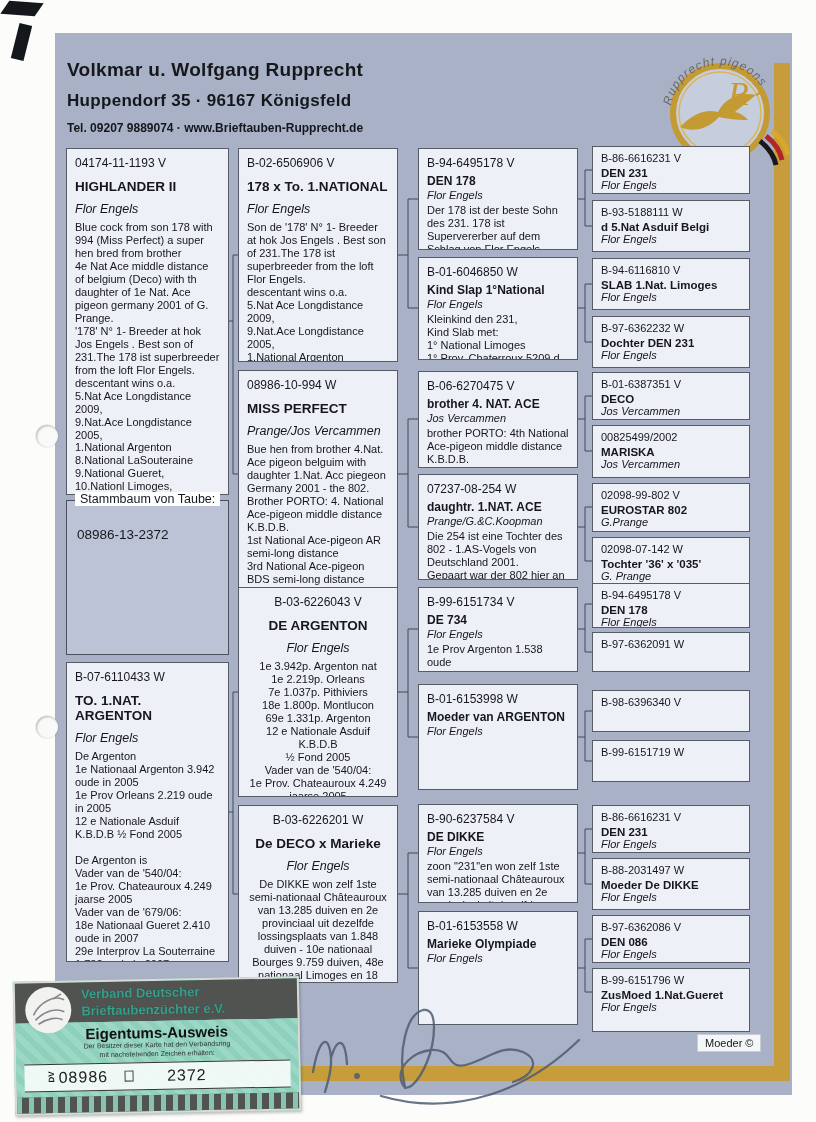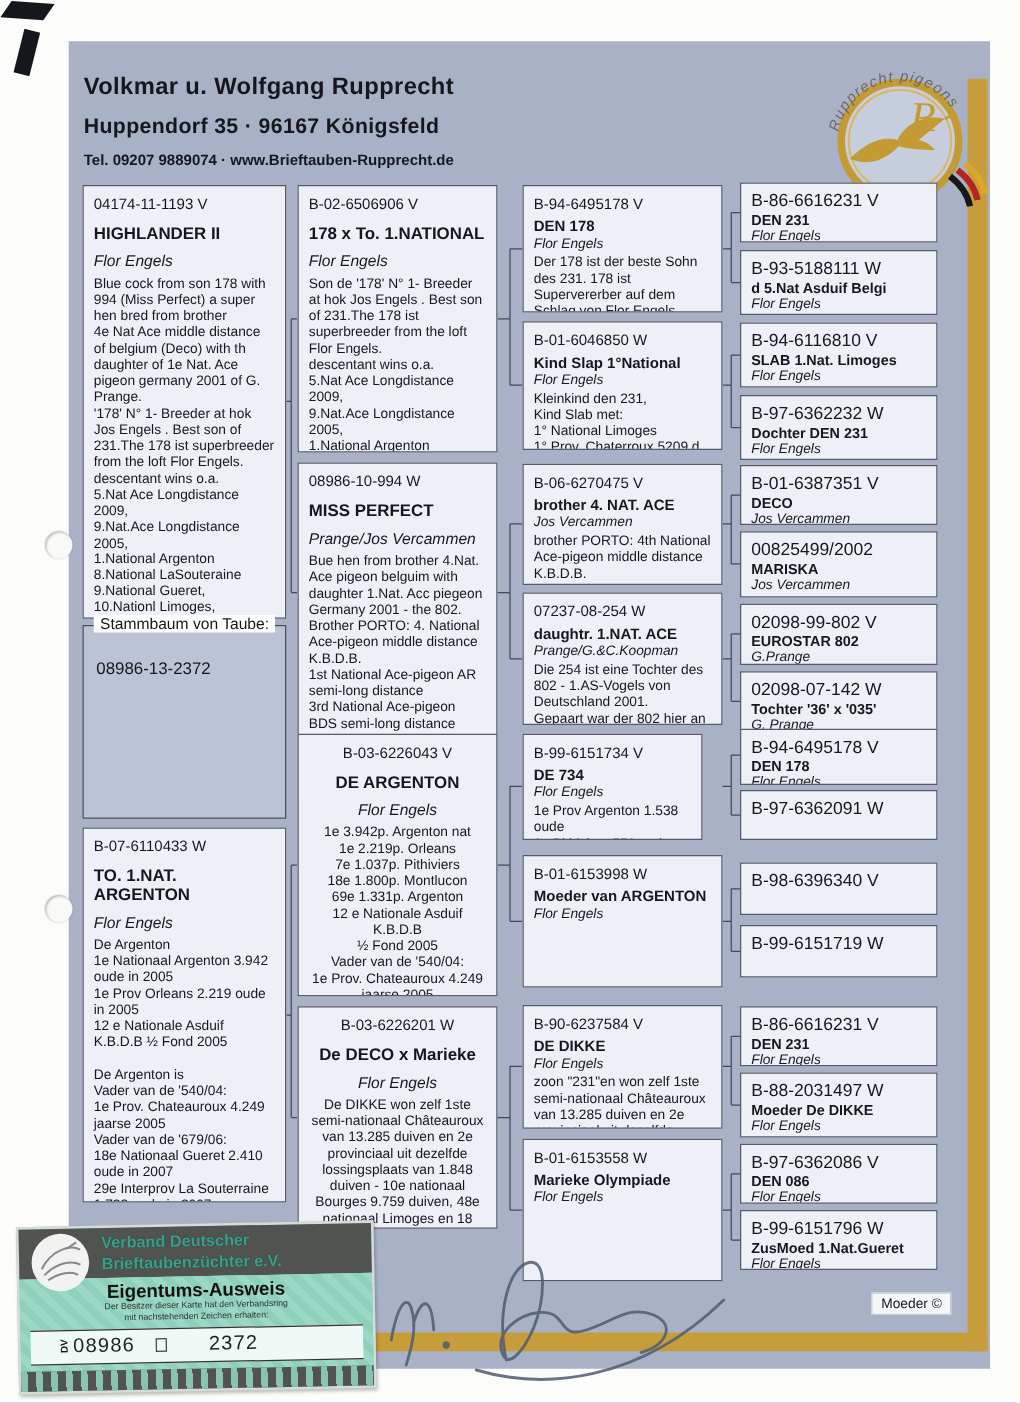--- a/index.html
+++ b/index.html
@@ -17,21 +17,21 @@
   .ring{font-size:12px;}
   .pname{font-weight:bold;font-size:12.5px;margin-top:7px;}
   .breeder{font-style:italic;font-size:12px;margin-top:5px;}
   .pbody{font-size:11px;line-height:1.18;margin-top:5px;white-space:pre-line;}
   .big .pname{font-size:13.5px;margin-top:9px;}
   .big .breeder{font-size:12.5px;margin-top:8px;}
   .mid .pname{margin-top:4px;font-size:12px;}
   .mid .breeder{margin-top:1px;font-size:11px;}
   .mid .pbody{margin-top:3px;}
   .sm{padding:5px 8px;}
-  .sm .ring{font-size:14px;}
+  .sm .ring{font-size:11px;}
   .sm .pname{font-size:11.5px;margin-top:3px;}
   .sm .breeder{font-size:11px;margin-top:1px;line-height:1.05;}
   .stammbaum{position:absolute;left:11px;top:467px;width:163px;height:155px;
              border:1.5px solid #4a4f5c;background:rgba(235,240,248,.30);box-sizing:border-box;}
   .stammbaum .legend{position:absolute;top:-9px;left:8px;background:#fff;padding:0 5px;
              font-size:12.5px;white-space:nowrap;}
   .stammbaum .sring{margin:26px 0 0 10px;font-size:13.5px;}
   .connectors{position:absolute;left:0;top:0;pointer-events:none;}
   .columba{position:absolute;left:642px;top:1001px;background:#f5f6f8;border:1px solid #c9ccd4;
            padding:2px 7px;font-size:11px;}
@@ -219,21 +219,21 @@
     <div class="pbody">brother PORTO: 4th National Ace-pigeon middle distance K.B.D.B.
 1st National Ace-pigeon AR</div>
   </div>
   <div class="pbox mid" style="left:363px;top:441px;width:160px;height:106px;">
     <div class="ring">07237-08-254 W</div>
     <div class="pname">daughtr. 1.NAT. ACE</div>
     <div class="breeder">Prange/G.&amp;C.Koopman</div>
     <div class="pbody">Die 254 ist eine Tochter des 802 - 1.AS-Vogels von Deutschland 2001.
 Gepaart war der 802 hier an</div>
   </div>
-  <div class="pbox mid" style="left:363px;top:554px;width:144px;height:85px;">
+  <div class="pbox mid" style="left:363px;top:554px;width:160px;height:85px;">
     <div class="ring">B-99-6151734 V</div>
     <div class="pname">DE 734</div>
     <div class="breeder">Flor Engels</div>
     <div class="pbody">1e Prov Argenton 1.538 oude
 1e Pithiviers 579 oude
 2e Semi-Nat Argenton 8.405 oude</div>
   </div>
   <div class="pbox mid" style="left:363px;top:651px;width:160px;height:106px;">
     <div class="ring">B-01-6153998 W</div>
     <div class="pname">Moeder van ARGENTON</div>
@@ -313,21 +313,21 @@
   <div class="pbox sm" style="left:537px;top:825px;width:158px;height:52px;">
     <div class="ring">B-88-2031497 W</div>
     <div class="pname">Moeder De DIKKE</div>
     <div class="breeder">Flor Engels</div>
   </div>
   <div class="pbox sm" style="left:537px;top:882px;width:158px;height:48px;">
     <div class="ring">B-97-6362086 V</div>
     <div class="pname">DEN 086</div>
     <div class="breeder">Flor Engels</div>
   </div>
-  <div class="pbox sm" style="left:537px;top:935px;width:158px;height:48px;">
+  <div class="pbox sm" style="left:537px;top:935px;width:158px;height:64px;">
     <div class="ring">B-99-6151796 W</div>
     <div class="pname">ZusMoed 1.Nat.Gueret</div>
     <div class="breeder">Flor Engels</div>
   </div>
 
   <div class="columba">Moeder ©</div>
 </div>
 
 <div class="hole" style="left:36px;top:425px;"></div>
 <div class="hole" style="left:36px;top:716px;"></div>

